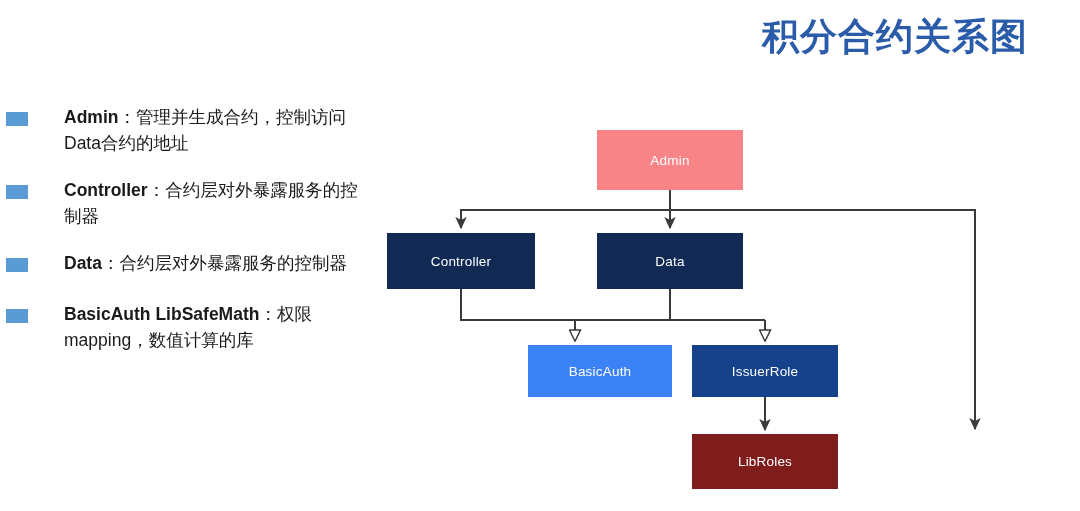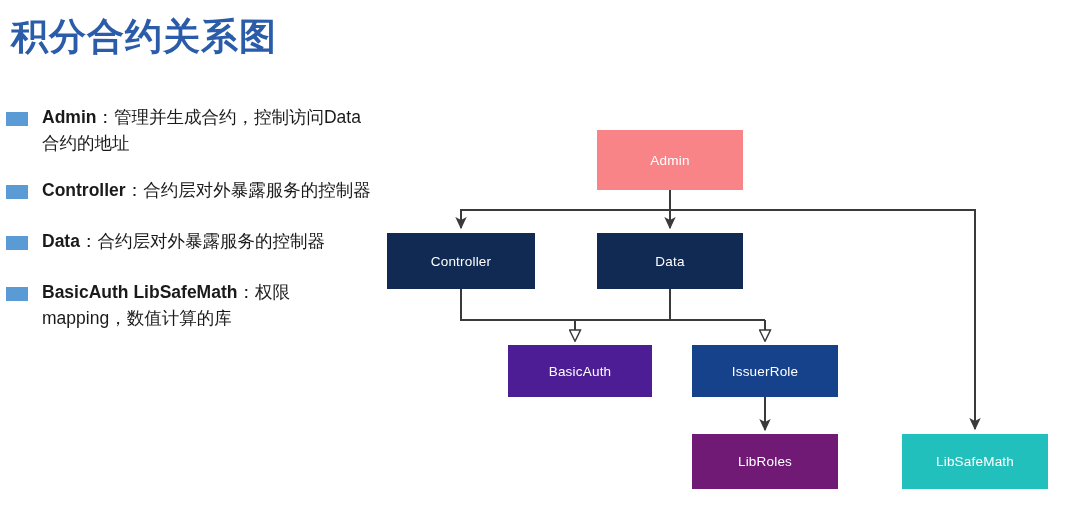--- a/index.html
+++ b/index.html
@@ -11,41 +11,41 @@
     width: 1080px;
     height: 511px;
     position: relative;
     overflow: hidden;
     font-family: "Liberation Sans", "DejaVu Sans", sans-serif;
   }
 
   
   #slide-title {
     position: absolute;
-    left: 11px;
+    left: 4px;
     top: 12px;
     width: 1024px;
-    text-align: left;
+    text-align: right;
     font-size: 37px;
     font-weight: bold;
     color: #2A5CAA;
     letter-spacing: 1px;
     white-space: nowrap;
   }
 
   
   #bullet-list {
     position: absolute;
     left: 0;
     top: 104px;
     width: 372px;
   }
   .bullet-item {
     position: relative;
-    padding-left: 42px;
+    padding-left: 64px;
     margin-bottom: 21px;
     min-height: 30px;
   }
   .bullet-marker {
     position: absolute;
     left: 6px;
     top: 8px;
     width: 22px;
     height: 14px;
     background: #5B9BD5;
@@ -73,23 +73,23 @@
     align-items: center;
     justify-content: center;
     color: #ffffff;
     font-size: 13.5px;
     letter-spacing: 0.2px;
     box-sizing: border-box;
   }
   #node-admin      { left: 597px; top: 130px; width: 146px; height: 60px; background: #F98488; }
   #node-controller { left: 387px; top: 233px; width: 148px; height: 56px; background: #102A54; }
   #node-data       { left: 597px; top: 233px; width: 146px; height: 56px; background: #102A54; }
-  #node-basicauth  { left: 508px; top: 345px; width: 144px; height: 52px; background: #4c1d95; }
+  #node-basicauth  { left: 528px; top: 345px; width: 144px; height: 52px; background: #3b82f6; }
   #node-issuerrole { left: 692px; top: 345px; width: 146px; height: 52px; background: #16428C; text-align: center; }
-  #node-libroles   { left: 692px; top: 434px; width: 146px; height: 55px; background: #701a75; }
+  #node-libroles   { left: 692px; top: 434px; width: 146px; height: 55px; background: #7f1d1d; }
   #node-libsafemath{ left: 902px; top: 434px; width: 146px; height: 55px; background: #21C0BD; }
 
   #connectors {
     position: absolute;
     left: 0;
     top: 0;
     width: 1080px;
     height: 511px;
     pointer-events: none;
   }
@@ -159,15 +159,14 @@
       <path d="M 765 397 L 765 430" marker-end="url(#arrow-solid)"></path>
     </g>
   </svg>
 
   <div class="node" id="node-admin">Admin</div>
   <div class="node" id="node-controller">Controller</div>
   <div class="node" id="node-data">Data</div>
   <div class="node" id="node-basicauth">BasicAuth</div>
   <div class="node" id="node-issuerrole">IssuerRole</div>
   <div class="node" id="node-libroles">LibRoles</div>
-  <div class="node" id="node-libsafemath">LibSafeMath</div>
 
 </div>
 
 </body></html>

